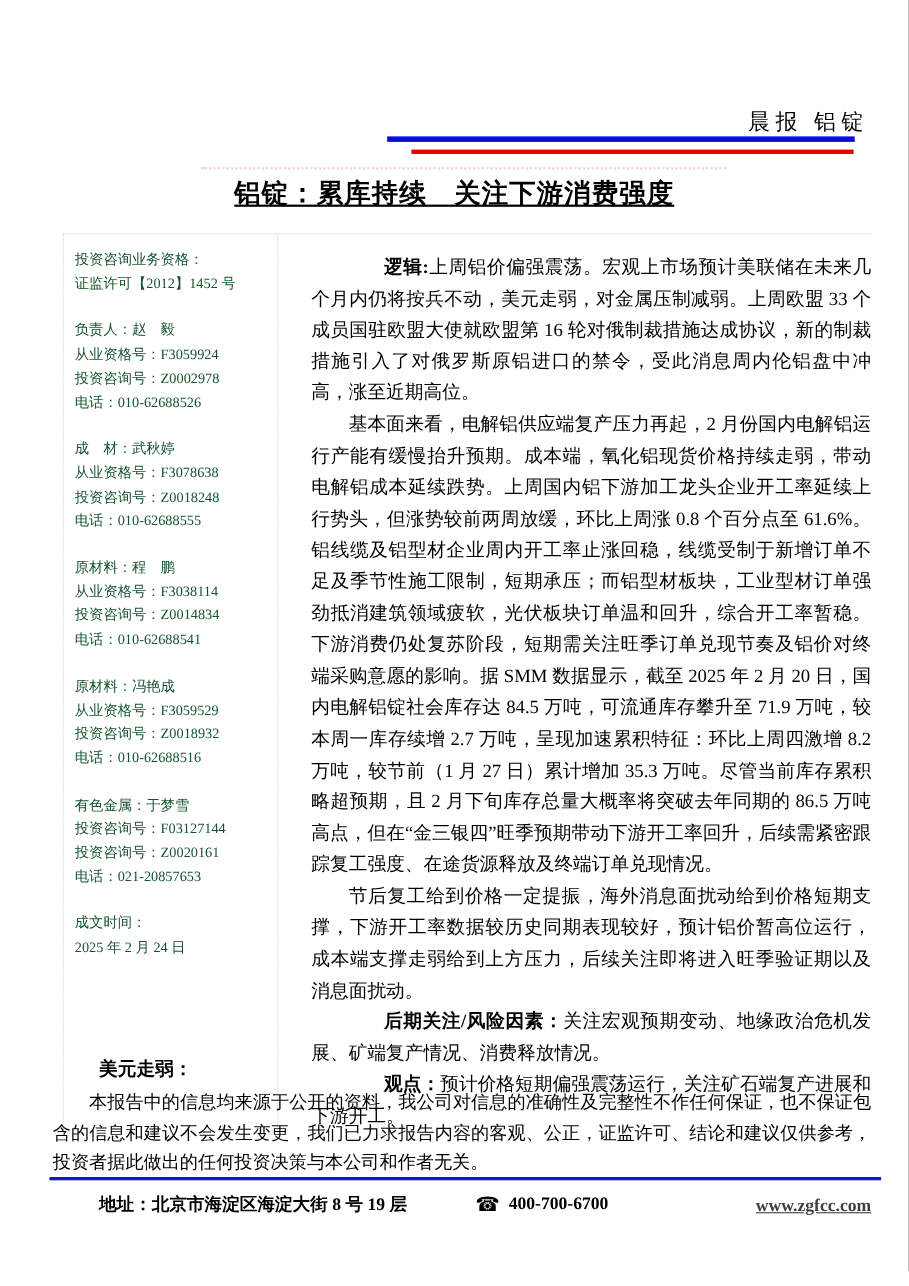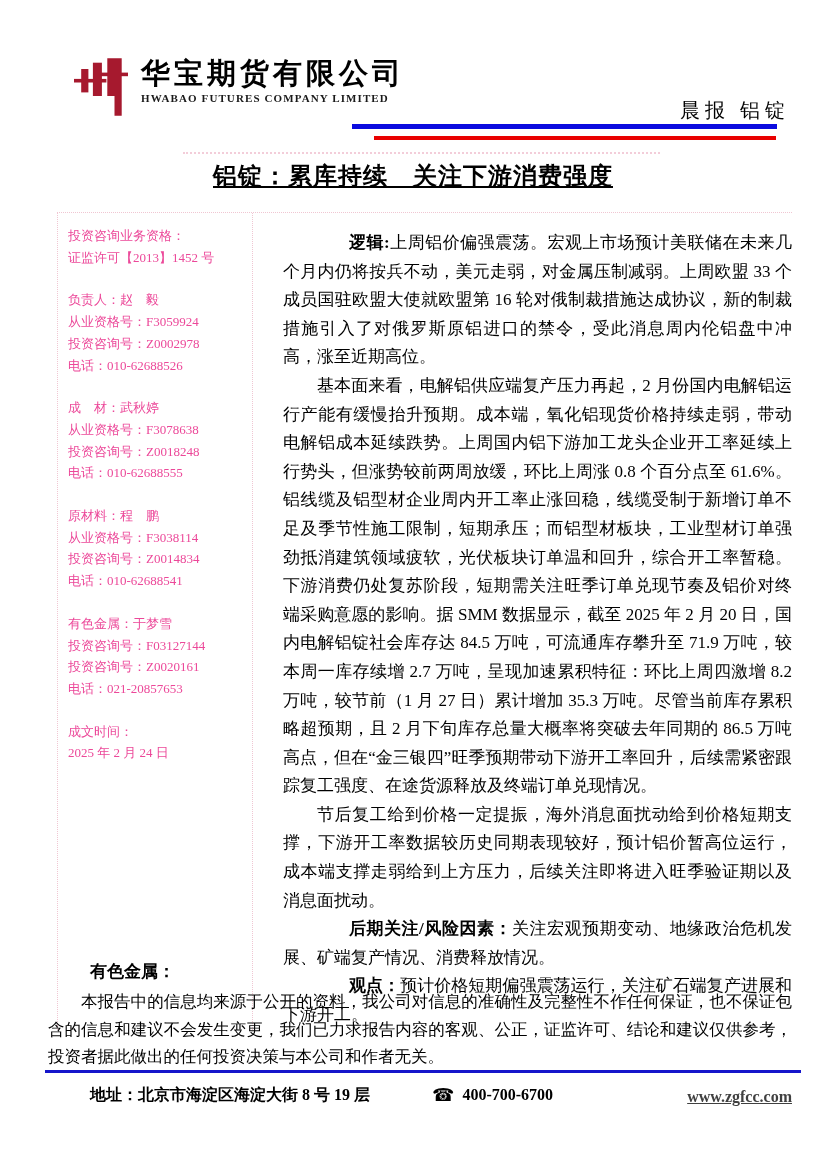--- a/index.html
+++ b/index.html
@@ -19,21 +19,21 @@
   .title-dotted{position:absolute;left:183px;top:152px;width:477px;border-top:2px dotted #f3cdd9;}
   .doc-title{position:absolute;left:0;right:0;top:160px;text-align:center;font-size:24px;font-weight:bold;letter-spacing:1px;text-decoration:underline;}
   
   .content{
     position:absolute;left:57px;top:212px;width:735px;min-height:758px;
     display:flex;align-items:stretch;border-top:1px dotted #f0c6d2;box-sizing:border-box;
   }
   .sidebar{
     width:196px;flex:none;box-sizing:border-box;padding:12px 8px 0 10px;
     border-left:1px dotted #f0c6d2;border-right:1px dotted #f0c6d2;
-    color:#ec4899;font-size:13px;line-height:21.7px;
+    color:#14532d;font-size:13px;line-height:21.7px;
   }
   .sb-group{margin-bottom:21px;}
   .sb-line{white-space:nowrap;}
   .main{flex:1;box-sizing:border-box;padding:16px 0 0 30px;font-size:17px;line-height:28.6px;}
   .para{margin:0;text-indent:2em;text-align:justify;}
   .para b{font-weight:bold;margin-left:32px;}
   
   .disclaimer-heading{position:absolute;left:90px;top:960px;font-size:17px;font-weight:bold;}
   .disclaimer-text{
     position:absolute;left:48px;top:988px;width:744px;
@@ -48,67 +48,58 @@
   .footer .address{margin-left:42px;white-space:nowrap;}
   .footer .phone-wrap{margin-left:62px;display:flex;align-items:center;gap:8px;white-space:nowrap;}
   .footer .phone-icon{font-size:18px;font-weight:normal;}
   .footer .website{margin-left:auto;color:#404040;text-decoration:underline;white-space:nowrap;}
 </style>
 </head>
 <body>
 
 <div id="page">
 
-  <div class="logo">
-    <svg class="logo-mark" viewBox="0 0 60 68" xmlns="http://www.w3.org/2000/svg">
-      <g fill="#a6192e">
-        <rect x="0" y="25" width="36" height="4"></rect>
-        <rect x="26" y="18" width="34" height="4"></rect>
-        <rect x="8" y="14" width="8" height="26"></rect>
-        <rect x="21" y="7" width="10" height="37"></rect>
-        <polygon points="37,2 53,2 53,66 45,66 45,44 37,44"></polygon>
-      </g>
-    </svg>
-    <div class="logo-text">
-      <div class="cn">华宝期货有限公司</div>
-      <div class="en">HWABAO FUTURES COMPANY LIMITED</div>
-    </div>
-  </div>
 
   <div class="report-label">晨报 铝锭</div>
   <div class="line-blue"></div>
   <div class="line-red"></div>
 
   <div class="title-dotted"></div>
   <div class="doc-title">铝锭：累库持续　关注下游消费强度</div>
 
   <div class="content">
 
     <div class="sidebar">
       <div class="sb-group">
         <div class="sb-line">投资咨询业务资格：</div>
-        <div class="sb-line">证监许可【2013】1452 号</div>
+        <div class="sb-line">证监许可【2012】1452 号</div>
       </div>
       <div class="sb-group">
         <div class="sb-line">负责人：赵　毅</div>
         <div class="sb-line">从业资格号：F3059924</div>
         <div class="sb-line">投资咨询号：Z0002978</div>
         <div class="sb-line">电话：010-62688526</div>
       </div>
       <div class="sb-group">
         <div class="sb-line">成　材：武秋婷</div>
         <div class="sb-line">从业资格号：F3078638</div>
         <div class="sb-line">投资咨询号：Z0018248</div>
         <div class="sb-line">电话：010-62688555</div>
       </div>
       <div class="sb-group">
         <div class="sb-line">原材料：程　鹏</div>
         <div class="sb-line">从业资格号：F3038114</div>
         <div class="sb-line">投资咨询号：Z0014834</div>
         <div class="sb-line">电话：010-62688541</div>
+      </div>
+      <div class="sb-group">
+        <div class="sb-line">原材料：冯艳成</div>
+        <div class="sb-line">从业资格号：F3059529</div>
+        <div class="sb-line">投资咨询号：Z0018932</div>
+        <div class="sb-line">电话：010-62688516</div>
       </div>
       <div class="sb-group">
         <div class="sb-line">有色金属：于梦雪</div>
         <div class="sb-line">投资咨询号：F03127144</div>
         <div class="sb-line">投资咨询号：Z0020161</div>
         <div class="sb-line">电话：021-20857653</div>
       </div>
       <div class="sb-group">
         <div class="sb-line">成文时间：</div>
         <div class="sb-line">2025 年 2 月 24 日</div>
@@ -117,21 +108,21 @@
 
     <div class="main">
       <p class="para"><b>逻辑:</b><span>上周铝价偏强震荡。宏观上市场预计美联储在未来几个月内仍将按兵不动，美元走弱，对金属压制减弱。上周欧盟 33 个成员国驻欧盟大使就欧盟第 16 轮对俄制裁措施达成协议，新的制裁措施引入了对俄罗斯原铝进口的禁令，受此消息周内伦铝盘中冲高，涨至近期高位。</span></p>
       <p class="para"><span>基本面来看，电解铝供应端复产压力再起，2 月份国内电解铝运行产能有缓慢抬升预期。成本端，氧化铝现货价格持续走弱，带动电解铝成本延续跌势。上周国内铝下游加工龙头企业开工率延续上行势头，但涨势较前两周放缓，环比上周涨 0.8 个百分点至 61.6%。铝线缆及铝型材企业周内开工率止涨回稳，线缆受制于新增订单不足及季节性施工限制，短期承压；而铝型材板块，工业型材订单强劲抵消建筑领域疲软，光伏板块订单温和回升，综合开工率暂稳。下游消费仍处复苏阶段，短期需关注旺季订单兑现节奏及铝价对终端采购意愿的影响。据 SMM 数据显示，截至 2025 年 2 月 20 日，国内电解铝锭社会库存达 84.5 万吨，可流通库存攀升至 71.9 万吨，较本周一库存续增 2.7 万吨，呈现加速累积特征：环比上周四激增 8.2 万吨，较节前（1 月 27 日）累计增加 35.3 万吨。尽管当前库存累积略超预期，且 2 月下旬库存总量大概率将突破去年同期的 86.5 万吨高点，但在“金三银四”旺季预期带动下游开工率回升，后续需紧密跟踪复工强度、在途货源释放及终端订单兑现情况。</span></p>
       <p class="para"><span>节后复工给到价格一定提振，海外消息面扰动给到价格短期支撑，下游开工率数据较历史同期表现较好，预计铝价暂高位运行，成本端支撑走弱给到上方压力，后续关注即将进入旺季验证期以及消息面扰动。</span></p>
       <p class="para"><b>后期关注/风险因素：</b><span>关注宏观预期变动、地缘政治危机发展、矿端复产情况、消费释放情况。</span></p>
       <p class="para"><b>观点：</b><span>预计价格短期偏强震荡运行，关注矿石端复产进展和下游开工。</span></p>
     </div>
   </div>
 
-  <div class="disclaimer-heading">有色金属：</div>
+  <div class="disclaimer-heading">美元走弱：</div>
   <div class="disclaimer-text">本报告中的信息均来源于公开的资料，我公司对信息的准确性及完整性不作任何保证，也不保证包含的信息和建议不会发生变更，我们已力求报告内容的客观、公正，证监许可、结论和建议仅供参考，投资者据此做出的任何投资决策与本公司和作者无关。</div>
 
   <div class="footer-rule"></div>
   <div class="footer">
     <span class="address">地址：北京市海淀区海淀大街 8 号 19 层</span>
     <span class="phone-wrap">
       <span class="phone-icon">☎</span>
       <span>400-700-6700</span>
     </span>
     <span class="website">www.zgfcc.com</span>

